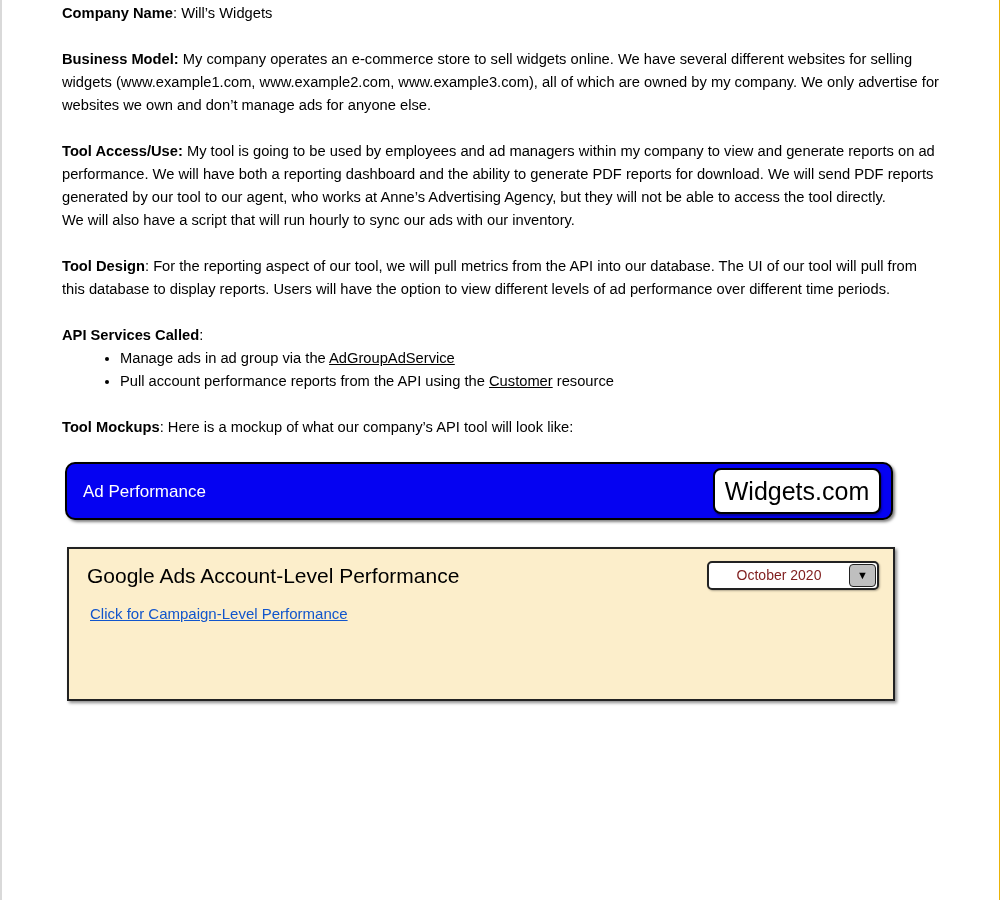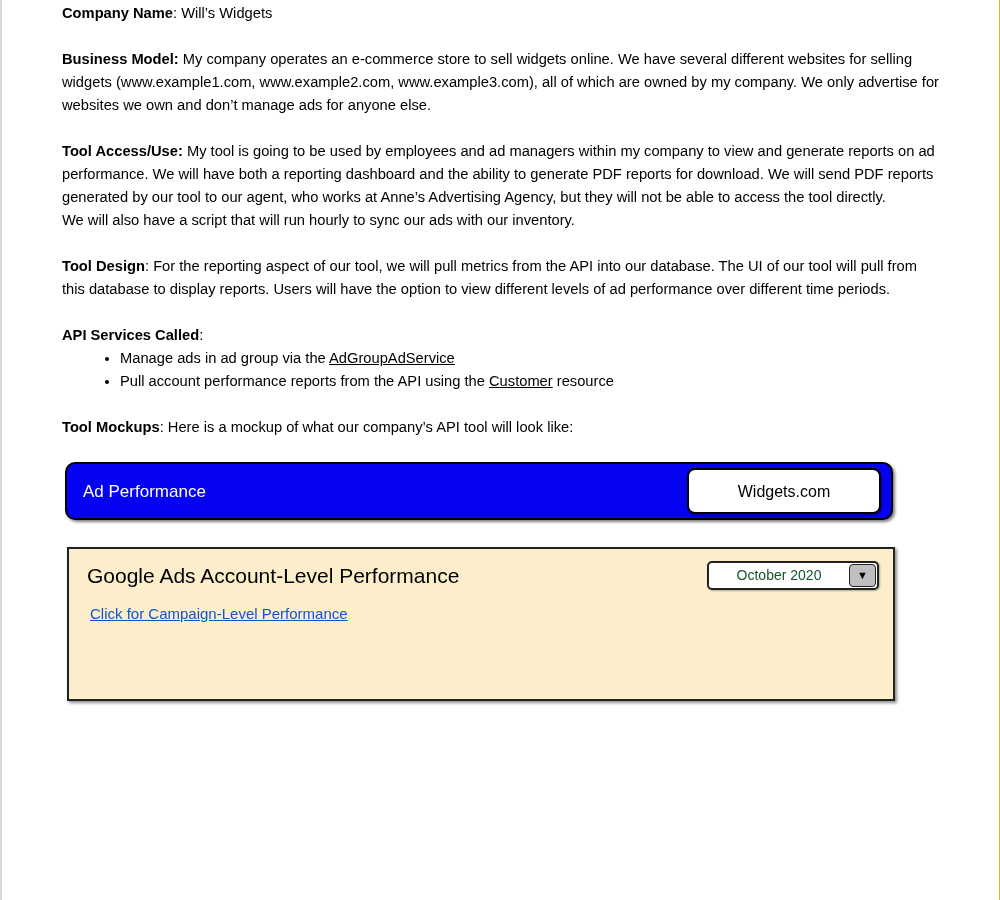--- a/index.html
+++ b/index.html
@@ -22,42 +22,42 @@
 
   
   .banner{
     box-sizing:border-box;margin-left:3px;width:828px;height:58px;
     background:#0502f2;border:2px solid #000;border-radius:10px;
     display:flex;align-items:center;padding:0 10px 0 16px;
     box-shadow:2px 2px 3px rgba(0,0,0,0.5);
   }
   .banner-title{color:#ffffff;font-size:17px;}
   .site-btn{
-    margin-left:auto;box-sizing:border-box;width:194px;height:46px;
+    margin-left:auto;box-sizing:border-box;width:168px;height:46px;
     background:#ffffff;border:2px solid #000;border-radius:8px;
     display:flex;align-items:center;justify-content:center;
-    font-size:16px;color:#000;cursor:pointer;
+    font-size:25px;color:#000;cursor:pointer;
     box-shadow:1px 2px 2px rgba(0,0,0,0.35);
   }
 
   
   .panel{
     box-sizing:border-box;margin:27px 0 0 5px;width:828px;height:154px;
     background:#fceecb;border:2px solid #222;
     box-shadow:2px 2px 3px rgba(0,0,0,0.45);
   }
   .panel-header{display:flex;align-items:center;padding:12px 14px 0 18px;}
   .panel-title{font-size:21px;color:#000;}
   .dropdown{
     margin-left:auto;box-sizing:border-box;width:172px;height:29px;
     background:#ffffff;border:2px solid #222;border-radius:5px;
     display:flex;align-items:center;cursor:pointer;
     box-shadow:1px 1px 2px rgba(0,0,0,0.3);
   }
-  .dropdown-value{flex:1;text-align:center;font-size:14px;color:#14532d;}
+  .dropdown-value{flex:1;text-align:center;font-size:14px;color:#7f1d1d;}
   .dropdown-btn{
     box-sizing:border-box;width:27px;height:23px;margin-right:1px;
     background:#bfbfbf;border:1.5px solid #222;border-radius:4px;
     display:flex;align-items:center;justify-content:center;
     font-size:11px;color:#000;cursor:pointer;
   }
   .metrics-row{
     display:flex;justify-content:space-between;
     margin-top:37px;padding:0 17px 0 23px;
   }

